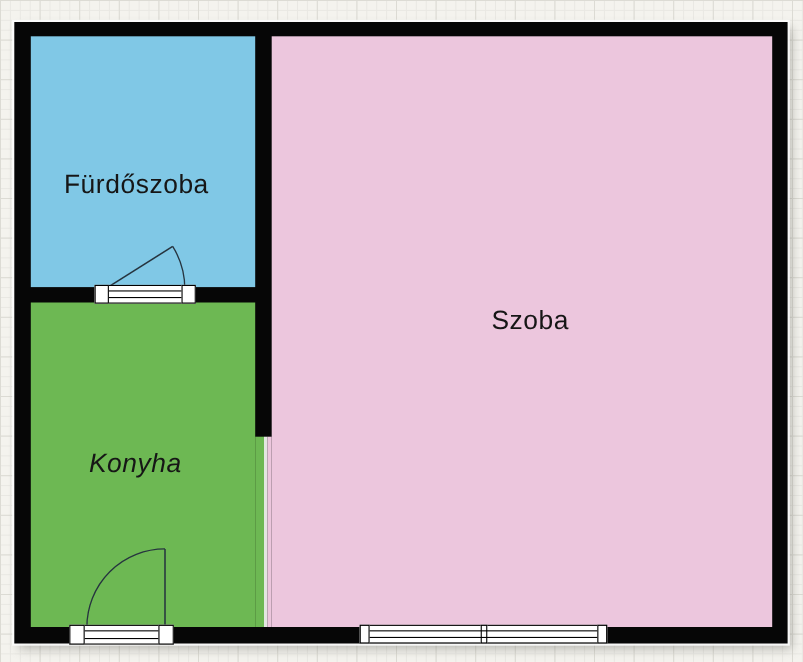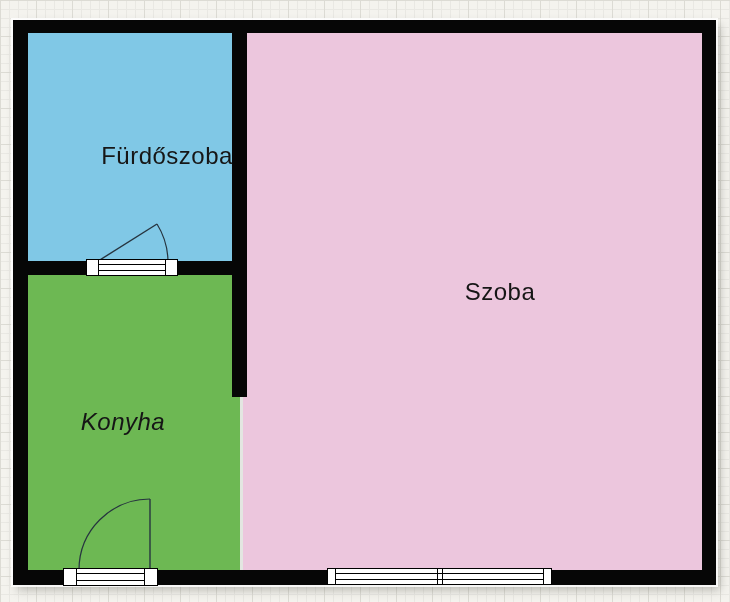--- a/index.html
+++ b/index.html
@@ -46,22 +46,22 @@
   .post.mid{left:50%;margin-left:-3px;width:6px;}
   .glass{
     position:absolute;top:4px;bottom:4px;
     border-top:1px solid #000;border-bottom:1px solid #000;
   }
   #svg-swings{position:absolute;left:0;top:0;z-index:4;pointer-events:none;}
   .room-label{
     position:absolute;z-index:6;transform:translate(-50%,-50%);
     font-size:24px;color:#161616;white-space:nowrap;letter-spacing:0.5px;
   }
-  #label-bathroom{left:124px;top:156px;margin-left:43px;}
-  #label-szoba{left:500px;top:292px;}
+  #label-bathroom{left:124px;top:168px;}
+  #label-szoba{left:482px;top:292px;}
   #label-kitchen{left:123px;top:422px;font-style:italic;}
 </style>
 </head>
 <body>
 
 <div id="paper">
 
   <div id="building" style="background-color: rgb(6, 6, 6);">
 
     <div class="room" id="room-bathroom" style="background-color: rgb(128, 200, 230);"></div>

